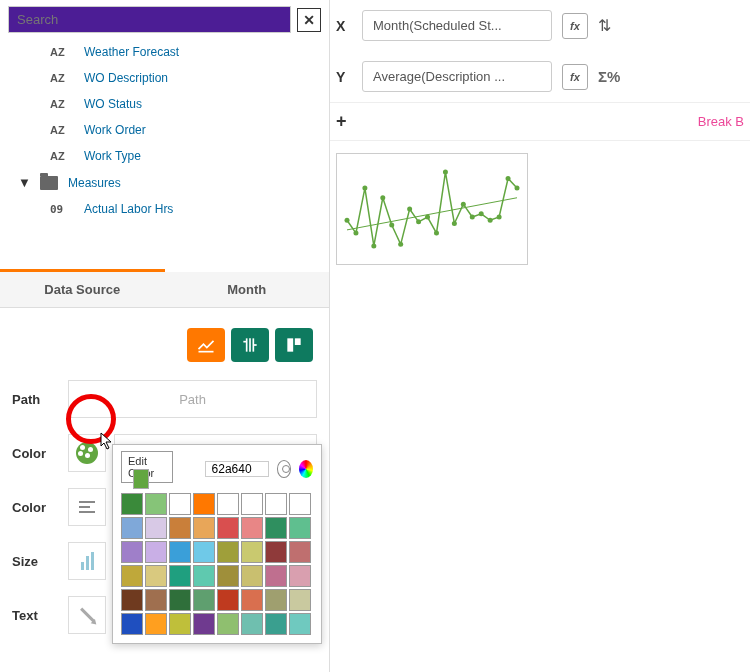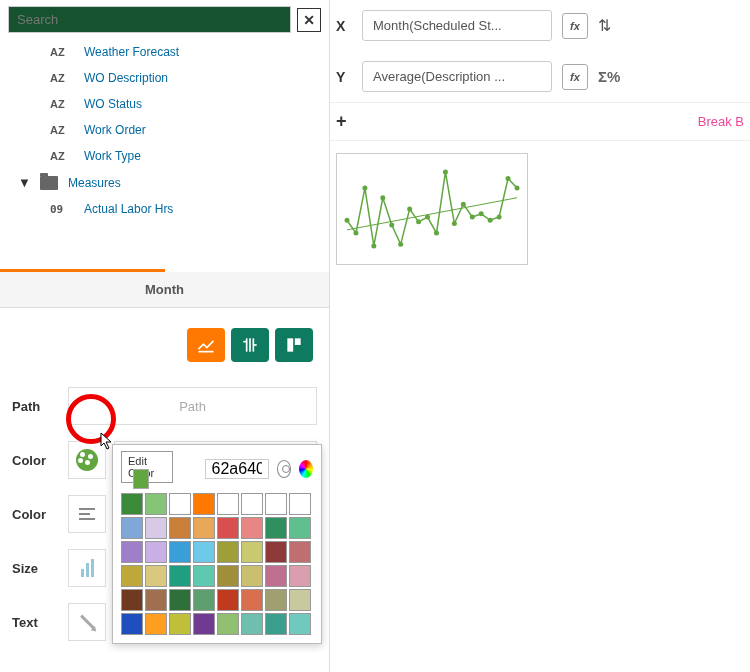--- a/index.html
+++ b/index.html
@@ -2,21 +2,21 @@
 <html><head>
 <meta charset="utf-8">
 <style>
 * { box-sizing: border-box; margin: 0; padding: 0; }
 body { font-family: Arial, sans-serif; font-size: 13px; color: #333; background: #fff; width: 750px; height: 672px; overflow: hidden; position: relative; }
 
 .left-panel { position: absolute; left: 0; top: 0; width: 330px; height: 672px; border-right: 1px solid #ddd; }
 .right-panel { position: absolute; left: 330px; top: 0; width: 420px; height: 672px; }
 
 .search-row { display: flex; align-items: center; padding: 6px 8px; gap: 6px; }
-.search-input { flex: 1; border: 1px solid #ccc; padding: 5px 8px; font-size: 13px; color: #999; background: #14532d; }
+.search-input { flex: 1; border: 1px solid #ccc; padding: 5px 8px; font-size: 13px; color: #999; background: #4c1d95; }
 .search-clear { width: 24px; height: 24px; border: 1px solid #333; display: flex; align-items: center; justify-content: center; font-weight: bold; font-size: 14px; cursor: pointer; }
 
 .tree-scroll { height: 230px; overflow-y: scroll; position: relative; padding-left: 8px; }
 .tree-scroll::-webkit-scrollbar { width: 16px; }
 .tree-scroll::-webkit-scrollbar-track { background: #f0f0f0; }
 .tree-scroll::-webkit-scrollbar-thumb { background: #bbb; }
 
 .tree-item { display: flex; align-items: center; padding: 6px 0 6px 42px; gap: 10px; cursor: pointer; }
 .tree-item.folder { padding-left: 10px; }
 .type-badge { font-weight: bold; font-size: 11px; color: #555; width: 24px; }
@@ -30,33 +30,33 @@
 
 .tabs { display: flex; border-bottom: 1px solid #ddd; background: #f5f5f5; }
 .tab { flex: 1; text-align: center; padding: 10px; font-weight: bold; font-size: 13px; color: #555; cursor: pointer; }
 
 .format-body { padding: 12px; }
 .action-row { display: flex; justify-content: flex-end; gap: 6px; padding: 8px 4px 18px; }
 .action-btn { width: 38px; height: 34px; border-radius: 4px; display: flex; align-items: center; justify-content: center; cursor: pointer; }
 .action-btn.orange { background: #ff7800; }
 .action-btn.teal { background: #0e7a5f; }
 
-.config-row { display: flex; align-items: center; margin-bottom: 16px; gap: 8px; margin-top: 7px; }
+.config-row { display: flex; align-items: center; margin-bottom: 16px; gap: 8px; }
 .config-label { width: 48px; font-weight: bold; font-size: 13px; color: #333; }
 .drop-zone { flex: 1; border: 1px solid #ddd; padding: 10px; text-align: center; color: #aaa; font-size: 13px; min-height: 38px; display: flex; align-items: center; justify-content: center; }
 .icon-box { width: 38px; height: 38px; border: 1px solid #ddd; display: flex; align-items: center; justify-content: center; cursor: pointer; background: #fff; position: relative; }
 
 .red-circle { position: absolute; width: 50px; height: 50px; border: 5px solid #e00; border-radius: 50%; left: 66px; top: 394px; z-index: 10; pointer-events: none; }
 .cursor-icon { position: absolute; left: 100px; top: 432px; z-index: 11; font-size: 14px; pointer-events: none; }
 
 .color-popup { position: absolute; left: 112px; top: 444px; width: 210px; background: #fff; border: 1px solid #bbb; box-shadow: 0 2px 8px rgba(0,0,0,0.2); z-index: 20; padding: 8px; }
 .popup-header { display: flex; align-items: center; gap: 8px; margin-bottom: 8px; }
 .tooltip-box { border: 1px solid #999; background: #fff; padding: 3px 6px; font-size: 11px; position: relative; top: -2px; }
 .current-swatch { width: 20px; height: 20px; background: #62a640; border: 1px solid #aaa; position: relative; top: 10px; left: -48px; }
-.hex-input { border: 1px solid #ccc; padding: 0 6px; width: 64px; font-size: 16px; }
+.hex-input { border: 1px solid #ccc; padding: 0 6px; width: 64px; font-size: 12px; }
 .target-icon { width: 18px; height: 18px; border: 1.5px solid #888; border-radius: 50%; position: relative; cursor: pointer; }
 .target-icon::before { content: ''; position: absolute; width: 6px; height: 6px; border: 1.5px solid #888; border-radius: 50%; top: 4px; left: 4px; }
 .color-wheel { width: 18px; height: 18px; border-radius: 50%; background: conic-gradient(red,orange,yellow,lime,cyan,blue,magenta,red); cursor: pointer; }
 
 .swatch-grid { display: grid; grid-template-columns: repeat(8, 22px); gap: 2px; }
 .swatch { width: 22px; height: 22px; border: 1px solid #999; cursor: pointer; }
 
 .axis-row { display: flex; align-items: center; padding: 10px 6px; gap: 10px; }
 .axis-label { font-weight: bold; width: 16px; font-size: 14px; }
 .pill { flex: 1; max-width: 190px; border: 1px solid #ccc; border-radius: 3px; padding: 7px 10px; font-size: 13px; color: #555; white-space: nowrap; overflow: hidden; text-overflow: ellipsis; }
@@ -117,20 +117,21 @@
       <span class="tree-label">Measures</span>
     </div>
     <div class="tree-item">
         <span class="type-badge num">09</span>
         <span class="tree-label">Actual Labor Hrs</span>
       </div>
   </div>
 
   <div class="orange-bar"></div>
   <div class="tabs">
+    <div class="tab">Data Source</div>
     <div class="tab">Month</div>
   </div>
 
   <div class="format-body">
     <div class="action-row">
       <div class="action-btn orange">
         <svg class="icon-svg" viewBox="0 0 24 24" fill="none" stroke="#fff" stroke-width="2">
             <polyline points="3,17 9,11 13,15 21,7"></polyline>
             <polyline points="3,20 21,20"></polyline>
           </svg>

